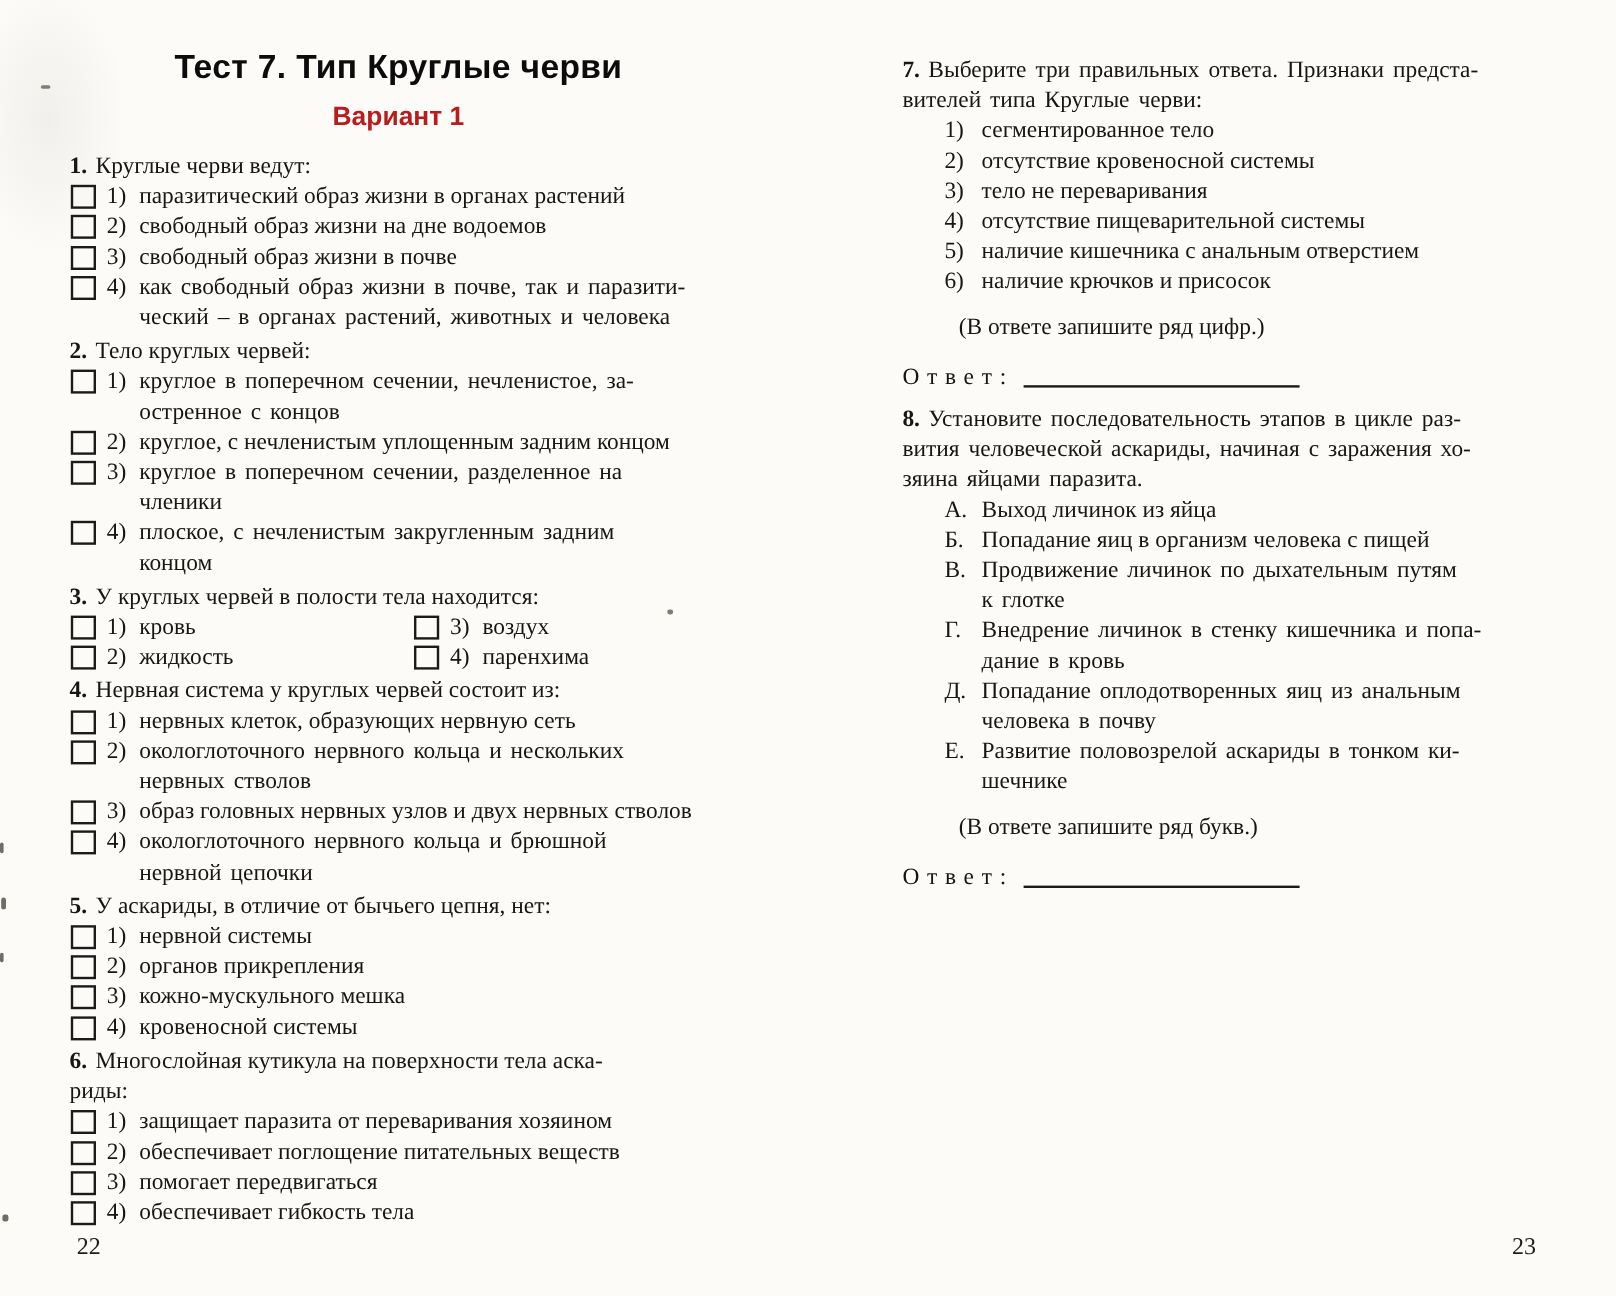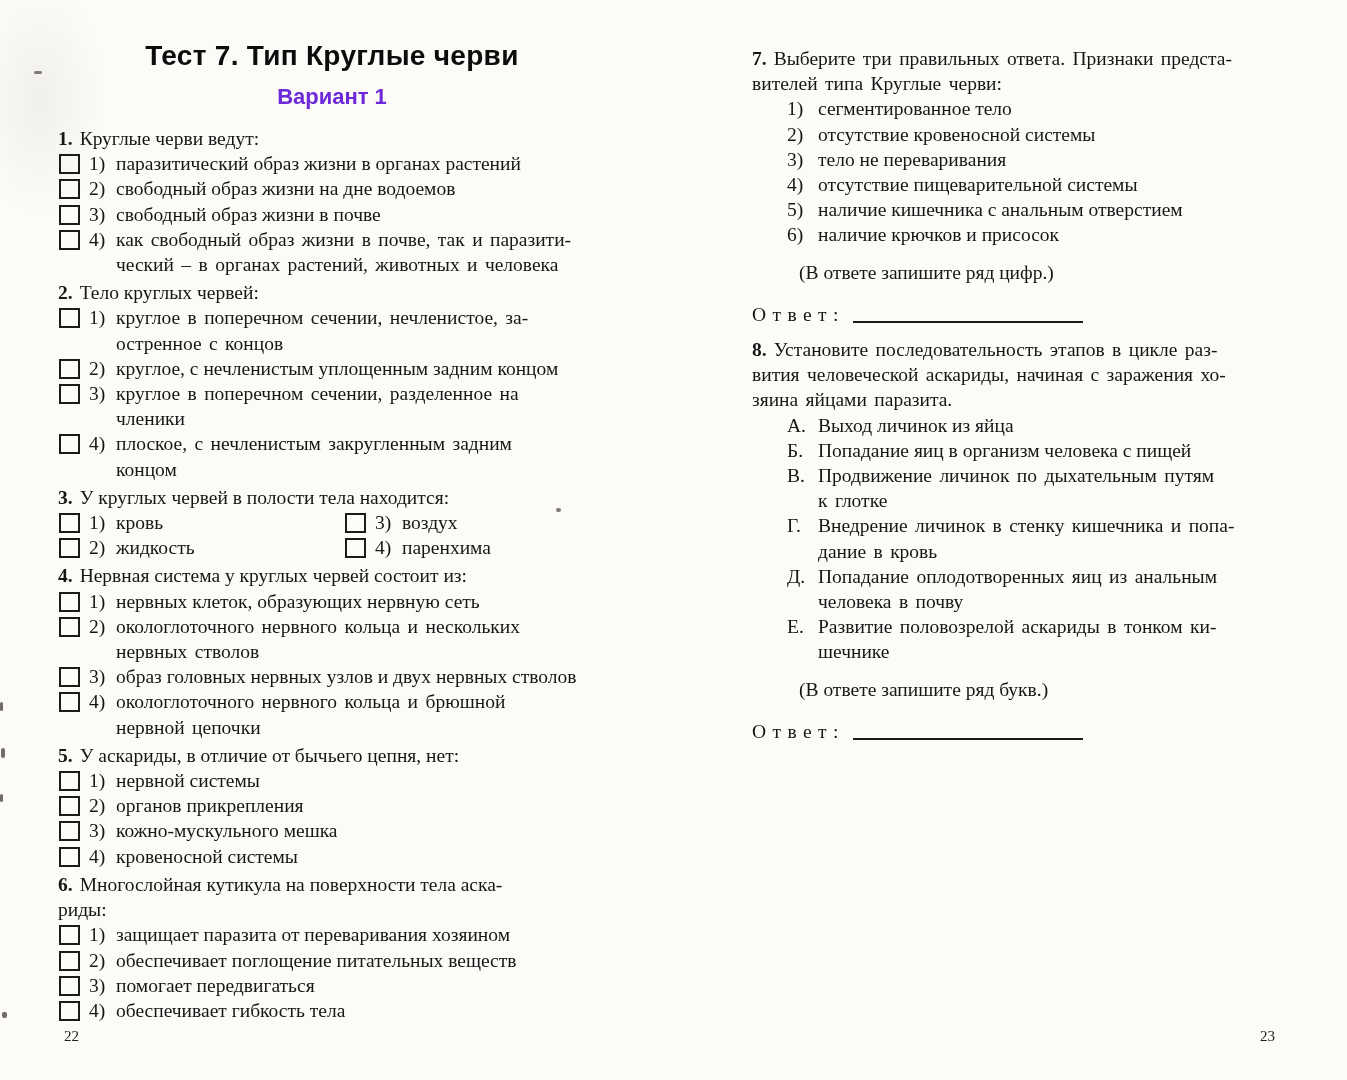--- a/index.html
+++ b/index.html
@@ -23,21 +23,21 @@
 
   .col { position:absolute; font-size:19.5px; line-height:25.2px; }
   .col-left  { left:58px;  top:40px; width:548px; }
   .col-right { left:752px; top:46px; width:558px; }
 
   .title {
     margin:0 0 12px 0; text-align:center; color:#0c0c0c;
     font:bold 28px/32px "Liberation Sans", sans-serif; letter-spacing:.3px;
   }
   .subtitle {
-    margin:0 0 16px 0; text-align:center; color:#6d28d9;
+    margin:0 0 16px 0; text-align:center; color:#b91c1c;
     font:bold 22px/26px "Liberation Sans", sans-serif;
   }
 
   .question { margin-top:3px; }
   .question:first-of-type { margin-top:0; }
   .q-header { margin:0; }
   .q-num { font-weight:bold; padding-right:7px; }
   .q-text { white-space:pre-line; }
 
   .opt { display:flex; align-items:flex-start; }
@@ -54,21 +54,21 @@
   .opt-r { display:flex; padding-left:35px; }
   .opt-r .opt-num { flex:0 0 31px; }
   .note { margin:12px; padding-left:35px; }
 
   .answer-row { display:flex; align-items:flex-end; margin:17px 0 6px 0; }
   .answer-label { letter-spacing:.33em; }
   .answer-line { width:230px; border-bottom:2px solid #1b1b1b; margin:0 0 4px 8px; height:1em; }
 
   .q8 { margin-top:10px; }
 
-  .page-num { position:absolute; top:1028px; font-size:15px; color:#1d1d1d; }
+  .page-num { position:absolute; top:1028px; font-size:20px; color:#1d1d1d; }
   .pn-left  { left:64px; }
   .pn-right { left:1260px; }
 </style>
 </head>
 <body>
 
 <div class="page">
   <div class="smudge"></div>
   <div class="speck sp1"></div>
   <div class="speck sp2"></div>

